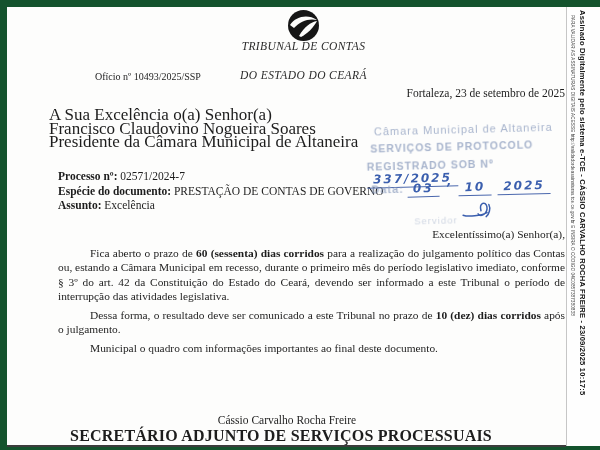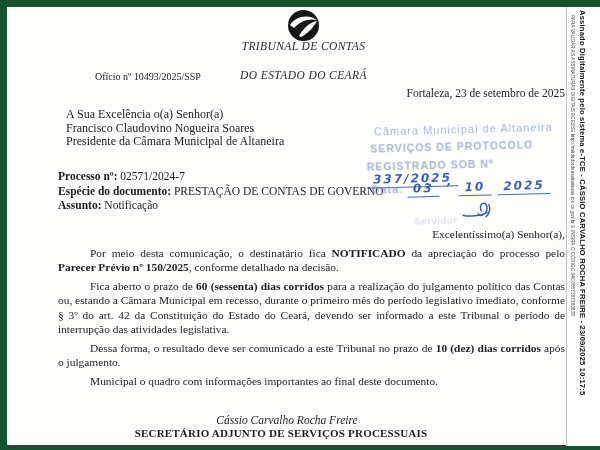--- a/index.html
+++ b/index.html
@@ -11,30 +11,30 @@
 
   
   .logo-wrap { position:absolute; left:0; top:2px; width:593px; text-align:center; }
   .org { position:absolute; width:593px; text-align:center; font-style:italic; font-size:11.5px; letter-spacing:0.4px; color:#2a2a2a; }
   .org1 { top:33px; }
   .org2 { top:62px; }
 
   .office { position:absolute; left:51px; top:64px; font-size:10px;margin-left:37px; }
   .placedate { position:absolute; right:35px; top:80px; font-size:11.5px; }
 
-  .recipient { position:absolute; left:59px; top:101px; font-size:12px; line-height:13.5px; }
+  .recipient { position:absolute; left:42px; top:101px; font-size:17px; line-height:13.5px; }
   .process { position:absolute; left:51px; top:162px; font-size:11.5px; line-height:14.5px; }
   .b { font-weight:bold;margin-top:12px; }
 
   .bodytext { position:absolute; left:51px; top:220px; width:507px; font-size:11.4px; line-height:14.5px; text-align:justify; }
   .para { text-indent:32px; margin-bottom:4px; }
   .noj { text-align:right; }
 
-  .signer { position:absolute; left:0; top:407px; width:560px; text-align:center; font-size:11.5px;font-style:italic; }
-  .signer-role { position:absolute; left:0; top:420px; width:548px; text-align:center; font-size:11px; font-weight:bold; letter-spacing:0.2px; }
+  .signer { position:absolute; left:0; top:407px; width:560px; text-align:center; font-size:11.5px; }
+  .signer-role { position:absolute; left:0; top:420px; width:548px; text-align:center; font-size:16px; font-weight:bold; letter-spacing:0.2px; }
   .bottom-rule { position:absolute; left:0; top:438px; width:559px; height:2px; background:#3c3c3c; }
 
   
   .stamp { position:absolute; left:358px; top:110px; width:210px; height:112px; transform:rotate(-1.5deg); font-family:"Liberation Sans", sans-serif; }
   .st-faded { color:#8b9cbd; opacity:0.75; filter:blur(0.4px); letter-spacing:1px; white-space:nowrap; }
   .st-l1 { position:absolute; left:10px; top:6px; font-size:11px; }
   .st-l2 { position:absolute; left:6px; top:23px; font-size:10.5px; font-weight:bold; }
   .st-l3 { position:absolute; left:2px; top:41px; font-size:10.5px; font-weight:bold; }
   .st-l4 { position:absolute; left:6px; top:63px; font-size:11px; font-weight:bold; }
   .hand { font-family:"DejaVu Sans", sans-serif; font-style:italic; color:#3b5fae; opacity:1; filter:none; letter-spacing:2px; font-size:12px; font-weight:bold; }
@@ -68,26 +68,25 @@
 
     <div class="recipient">
       <div>A Sua Excelência o(a) Senhor(a)</div>
       <div>Francisco Claudovino Nogueira Soares</div>
       <div>Presidente da Câmara Municipal de Altaneira</div>
     </div>
 
     <div class="process">
       <div><span class="b">Processo nº:</span><span> 02571/2024-7</span></div>
       <div><span class="b">Espécie do documento:</span><span> PRESTAÇÃO DE CONTAS DE GOVERNO</span></div>
-      <div><span class="b">Assunto:</span><span> Notificação</span></div>
+      <div><span class="b">Assunto:</span><span> Excelência</span></div>
     </div>
 
     <div class="bodytext">
       <div class="para noj">Excelentíssimo(a) Senhor(a),</div>
-      <div class="para"><span>Por meio desta comunicação, o destinatário fica </span><span class="b">NOTIFICADO</span><span> da apreciação do processo pelo </span><span class="b">Parecer Prévio nº 150/2025</span><span>, conforme detalhado na decisão.</span></div>
       <div class="para"><span>Fica aberto o prazo de </span><span class="b">60 (sessenta) dias corridos</span><span> para a realização do julgamento político das Contas ou, estando a Câmara Municipal em recesso, durante o primeiro mês do período legislativo imediato, conforme § 3º do art. 42 da Constituição do Estado do Ceará, devendo ser informado a este Tribunal o período de interrupção das atividades legislativa.</span></div>
       <div class="para"><span>Dessa forma, o resultado deve ser comunicado a este Tribunal no prazo de </span><span class="b">10 (dez) dias corridos</span><span> após o julgamento.</span></div>
       <div class="para">Municipal o quadro com informações importantes ao final deste documento.</div>
     </div>
 
     <div class="signer">Cássio Carvalho Rocha Freire</div>
     <div class="signer-role">SECRETÁRIO ADJUNTO DE SERVIÇOS PROCESSUAIS</div>
     <div class="bottom-rule"></div>
 
     <div class="stamp">

